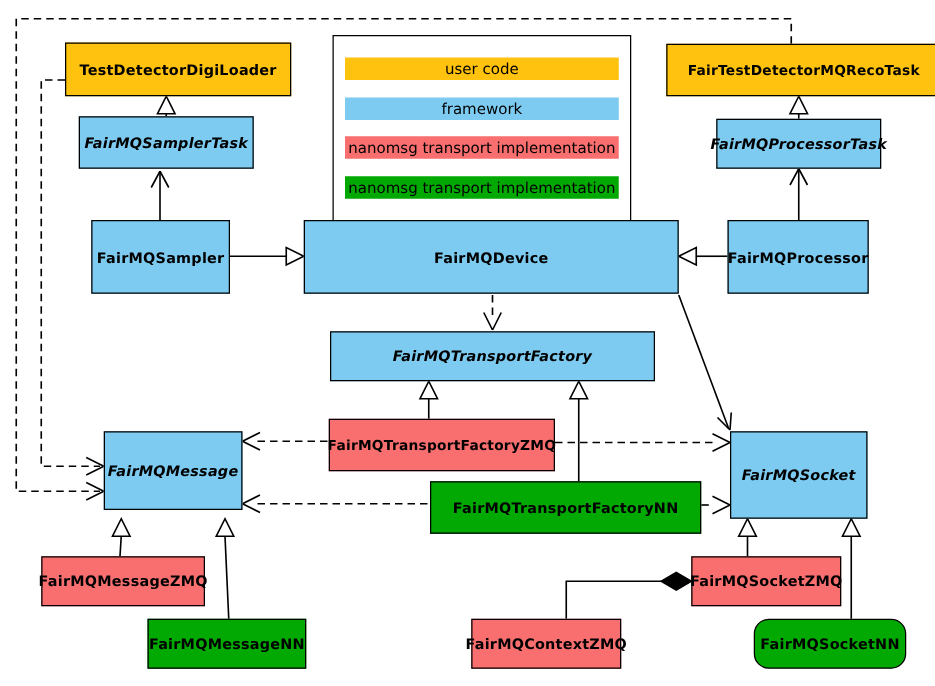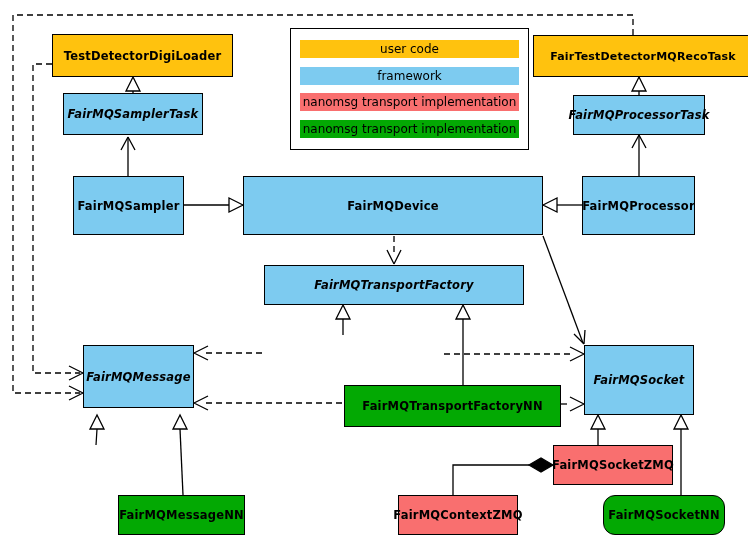--- a/index.html
+++ b/index.html
@@ -8,23 +8,23 @@
     font-family:"DejaVu Sans","Liberation Sans",sans-serif;
   }
   #edges{position:absolute;left:0;top:0;pointer-events:none;}
   .node{
     position:absolute;box-sizing:border-box;border:1.5px solid #000;
     display:flex;align-items:center;justify-content:center;text-align:center;
     font-weight:bold;font-size:11.5px;color:#000;letter-spacing:.2px;white-space:nowrap;
   }
   .node.abstract{font-style:italic;}
   .legend{
-    position:absolute;left:266px;top:28px;width:239px;height:122px;box-sizing:border-box;
+    position:absolute;left:266px;top:28px;width:239px;height:149px;box-sizing:border-box;
     background:#fff;border:1.5px solid #000;
-    display:flex;flex-direction:column;justify-content:space-evenly;padding:3px 9px;margin-left:24px;
+    display:flex;flex-direction:column;justify-content:space-evenly;padding:3px 9px;
   }
   .legend-bar{
     height:18px;display:flex;align-items:center;justify-content:center;
     font-size:12px;color:#000;white-space:nowrap;
   }
 </style>
 </head>
 <body>
 
 <div id="canvas">
@@ -133,29 +133,31 @@
   <div class="node abstract" style="left: 573px; top: 95px; width: 132px; height: 40px; background-color: rgb(125, 203, 240);">FairMQProcessorTask</div>
 
   <div class="node" style="left: 73px; top: 176px; width: 111px; height: 59px; background-color: rgb(125, 203, 240);">FairMQSampler</div>
 
   <div class="node" style="left: 243px; top: 176px; width: 300px; height: 59px; background-color: rgb(125, 203, 240);">FairMQDevice</div>
 
   <div class="node" style="left: 582px; top: 176px; width: 113px; height: 59px; background-color: rgb(125, 203, 240);">FairMQProcessor</div>
 
   <div class="node abstract" style="left: 264px; top: 265px; width: 260px; height: 40px; background-color: rgb(125, 203, 240);">FairMQTransportFactory</div>
 
+  <div class="node" style="left: 263px; top: 335px; width: 181px; height: 42px; font-size: 11px; background-color: rgb(249, 111, 111);">FairMQTransportFactoryZMQ</div>
 
   <div class="node" style="left: 344px; top: 385px; width: 217px; height: 42px; background-color: rgb(3, 169, 3);">FairMQTransportFactoryNN</div>
 
   <div class="node abstract" style="left: 83px; top: 345px; width: 111px; height: 63px; background-color: rgb(125, 203, 240);">FairMQMessage</div>
 
   <div class="node abstract" style="left: 584px; top: 345px; width: 110px; height: 70px; background-color: rgb(125, 203, 240);">FairMQSocket</div>
 
+  <div class="node" style="left: 33px; top: 445px; width: 131px; height: 40px; background-color: rgb(249, 111, 111);">FairMQMessageZMQ</div>
 
   <div class="node" style="left: 97px; top: 495px; width: 127px; height: 40px; background-color: rgb(3, 169, 3); margin-left: 21px;">FairMQMessageNN</div>
 
-  <div class="node" style="left: 398px; top: 495px; width: 120px; height: 40px; background-color: rgb(249, 111, 111);">FairMQContextZMQ</div>
+  <div class="node" style="left: 377px; top: 495px; width: 120px; height: 40px; background-color: rgb(249, 111, 111);">FairMQContextZMQ</div>
 
   <div class="node" style="left: 553px; top: 445px; width: 120px; height: 40px; background-color: rgb(249, 111, 111);">FairMQSocketZMQ</div>
 
   <div class="node" style="left: 603px; top: 495px; width: 122px; height: 40px; background-color: rgb(3, 169, 3); border-radius: 12px;">FairMQSocketNN</div>
 
 </div>
 
 </body></html>

